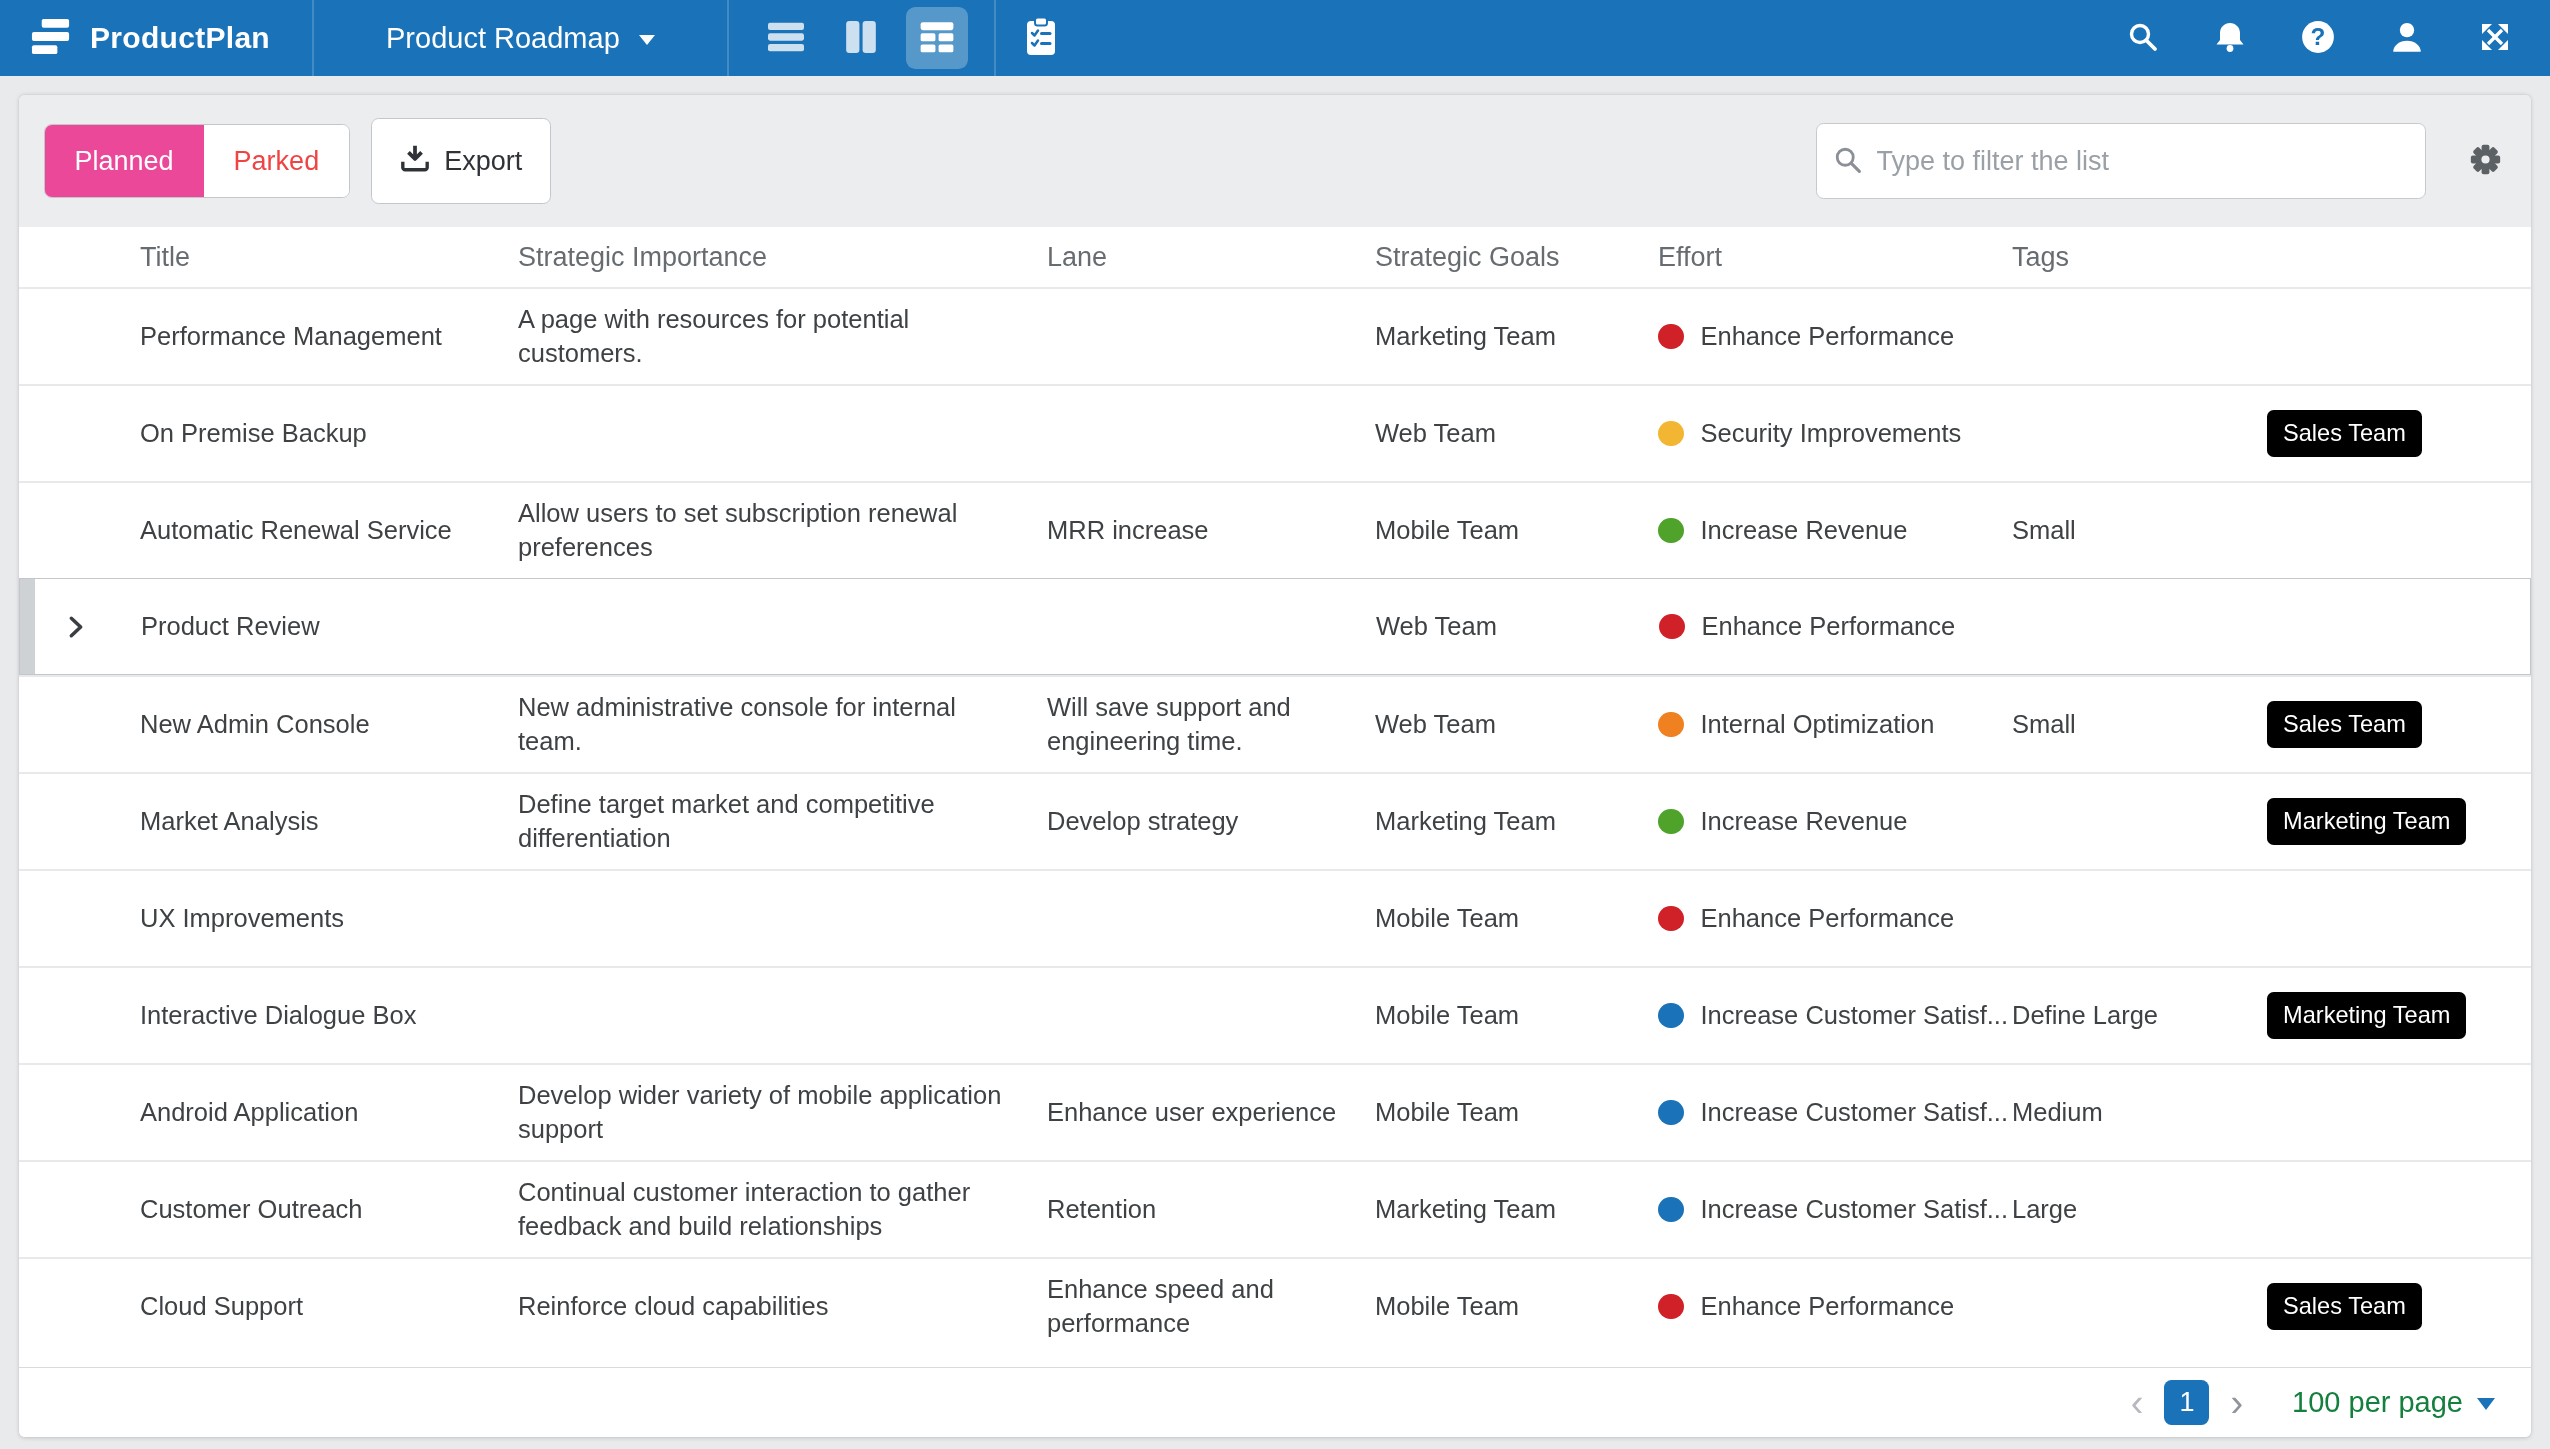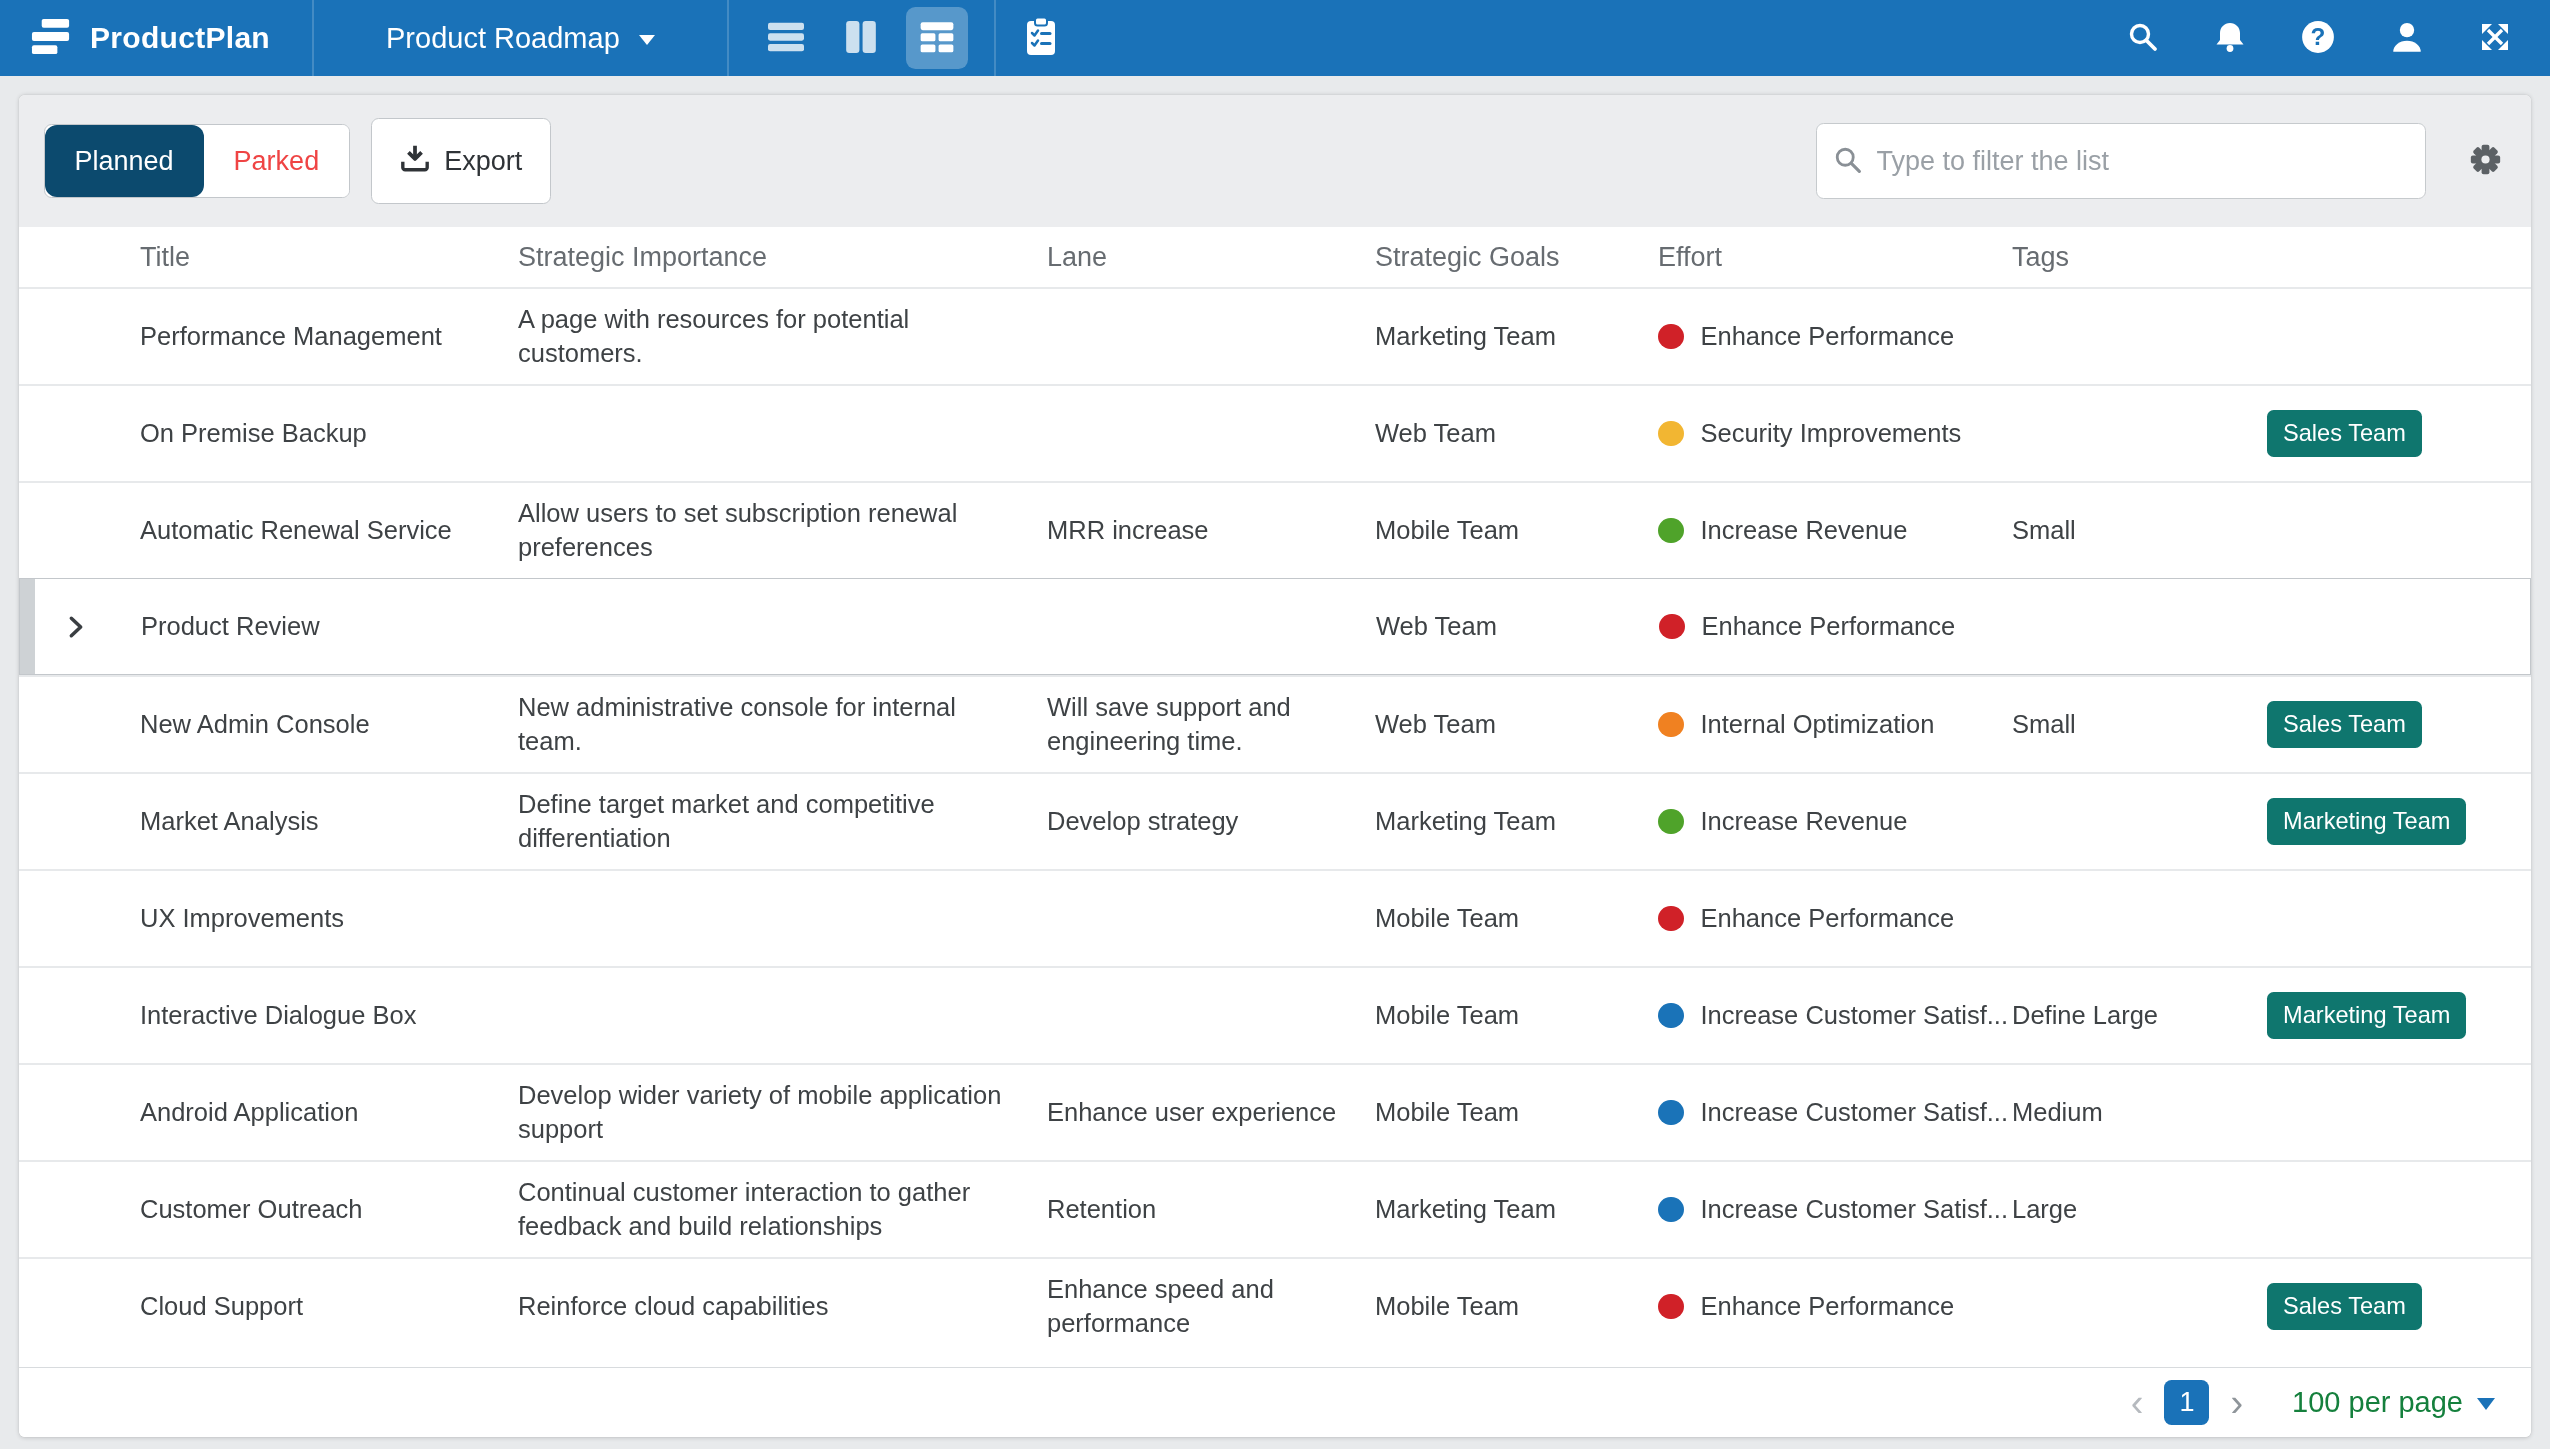--- a/index.html
+++ b/index.html
@@ -32,21 +32,21 @@
   .card {
     margin:19px; height:1342px; background:#fff; border-radius:5.7px;
     box-shadow:0 0.9px 4.7px rgba(0,0,0,.16), 0 0 0.9px rgba(0,0,0,.2);
     display:flex; flex-direction:column; overflow:hidden; position:relative;
   }
 
   
   .toolbar { flex:none; height:132px; background:#ecedef; display:flex; align-items:center; padding:0 24.5px; }
   .seg { display:flex; border:0.9px solid #c3c7cb; border-radius:7.6px; overflow:hidden; background:#fff; }
   .seg button { height:72px; padding:0 30px; font-size:27px; color:#ef4444; background:#fff; }
-  .seg button.active { background:#0c4a6e; color:#fff;border-radius:12px; }
+  .seg button.active { background:#ec4899; color:#fff; }
   .export-btn { margin-left:21px; display:flex; align-items:center; gap:14px; height:86px; padding:0 28px;
     background:#fff; border:0.9px solid #c3c7cb; border-radius:7.6px; font-size:27px; color:#2f3337; }
   .search-box { margin-left:auto; position:relative; width:610px; height:76px; }
   .search-box svg { position:absolute; left:17px; top:22px; }
   .search-box input { width:100%; height:100%; border:0.9px solid #c6cacd; border-radius:7.6px;
     padding:0 19px 0 60px; font-size:27px; color:#3e4245; background:#fff; outline:none; }
   .search-box input::placeholder { color:#9aa0a6; }
   .gear-btn { margin-left:38px; display:flex; align-items:center; }
 
   
@@ -54,21 +54,21 @@
   .thead { flex:none; height:60px; display:grid; grid-template-columns:var(--cols);
     align-items:center; color:#676c71; font-size:27px; background:#fff; }
   .thead > div { padding-right:34px; }
   .tbody { flex:1; overflow:hidden; background:#fff; }
   .row { display:grid; grid-template-columns:var(--cols); align-items:center; min-height:97px;
     border-top:2.8px solid #e7e9eb; font-size:25.5px; color:#3e4245; background:#fff; position:relative; }
   .cell { padding-right:34px; line-height:1.32; }
   .c-chevron { display:flex; align-items:center; padding-left:42px; }
   .c-goal { display:flex; align-items:center; white-space:nowrap; }
   .dot { width:25.5px; height:25.5px; border-radius:50%; margin-right:17px; flex:none; }
-  .tag { background:#0f766e; color:#fff; font-size:23.6px; padding:7.6px 16px; border-radius:6.6px;
+  .tag { background:#000000; color:#fff; font-size:23.6px; padding:7.6px 16px; border-radius:6.6px;
     display:inline-block; white-space:nowrap; }
   .row.highlighted { border:1.9px solid #c3c7cb; }
   .row.highlighted::before { content:""; position:absolute; left:0; top:0; bottom:0; width:15px; background:#ced2d5; }
 
   
   .tfoot { flex:none; height:70px; border-top:1.9px solid #d8dbde; background:#fff;
     display:flex; align-items:center; justify-content:flex-end; padding-right:36px; }
   .pager { display:flex; align-items:center; gap:21px; margin-right:49px; }
   .pg-prev { color:#b6babf; font-size:38px; line-height:1; }
   .pg-page { width:45px; height:45px; border-radius:7.6px; background:#1a72b8; color:#fff;

